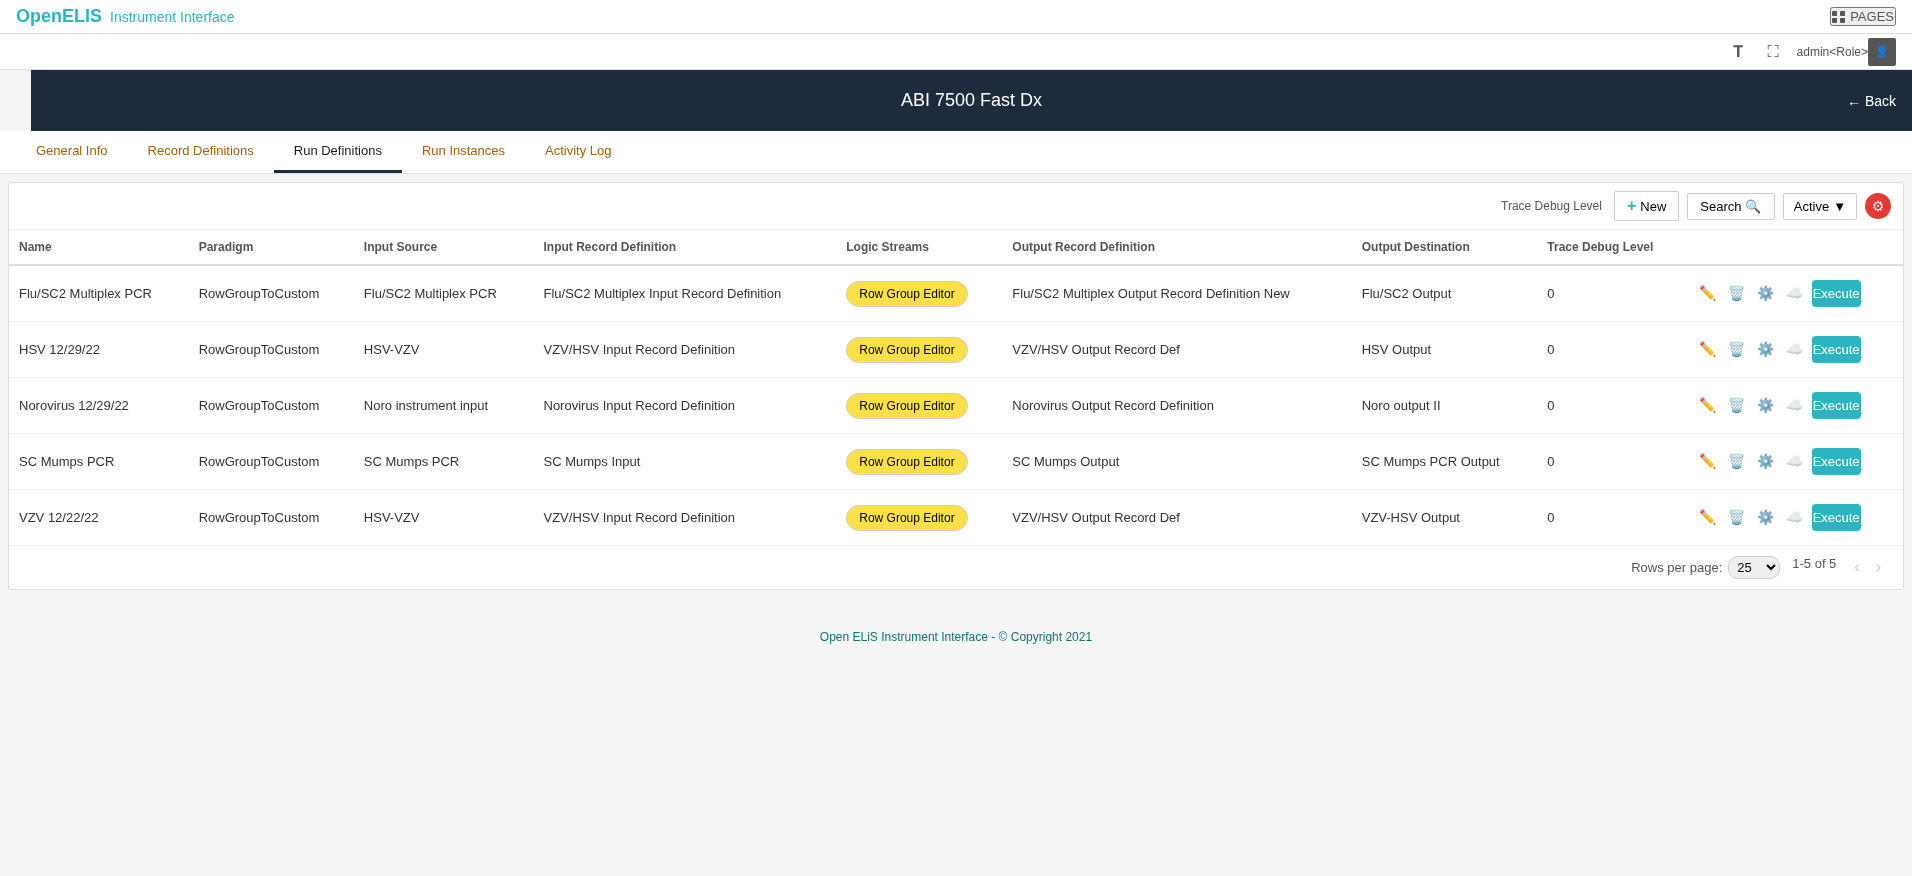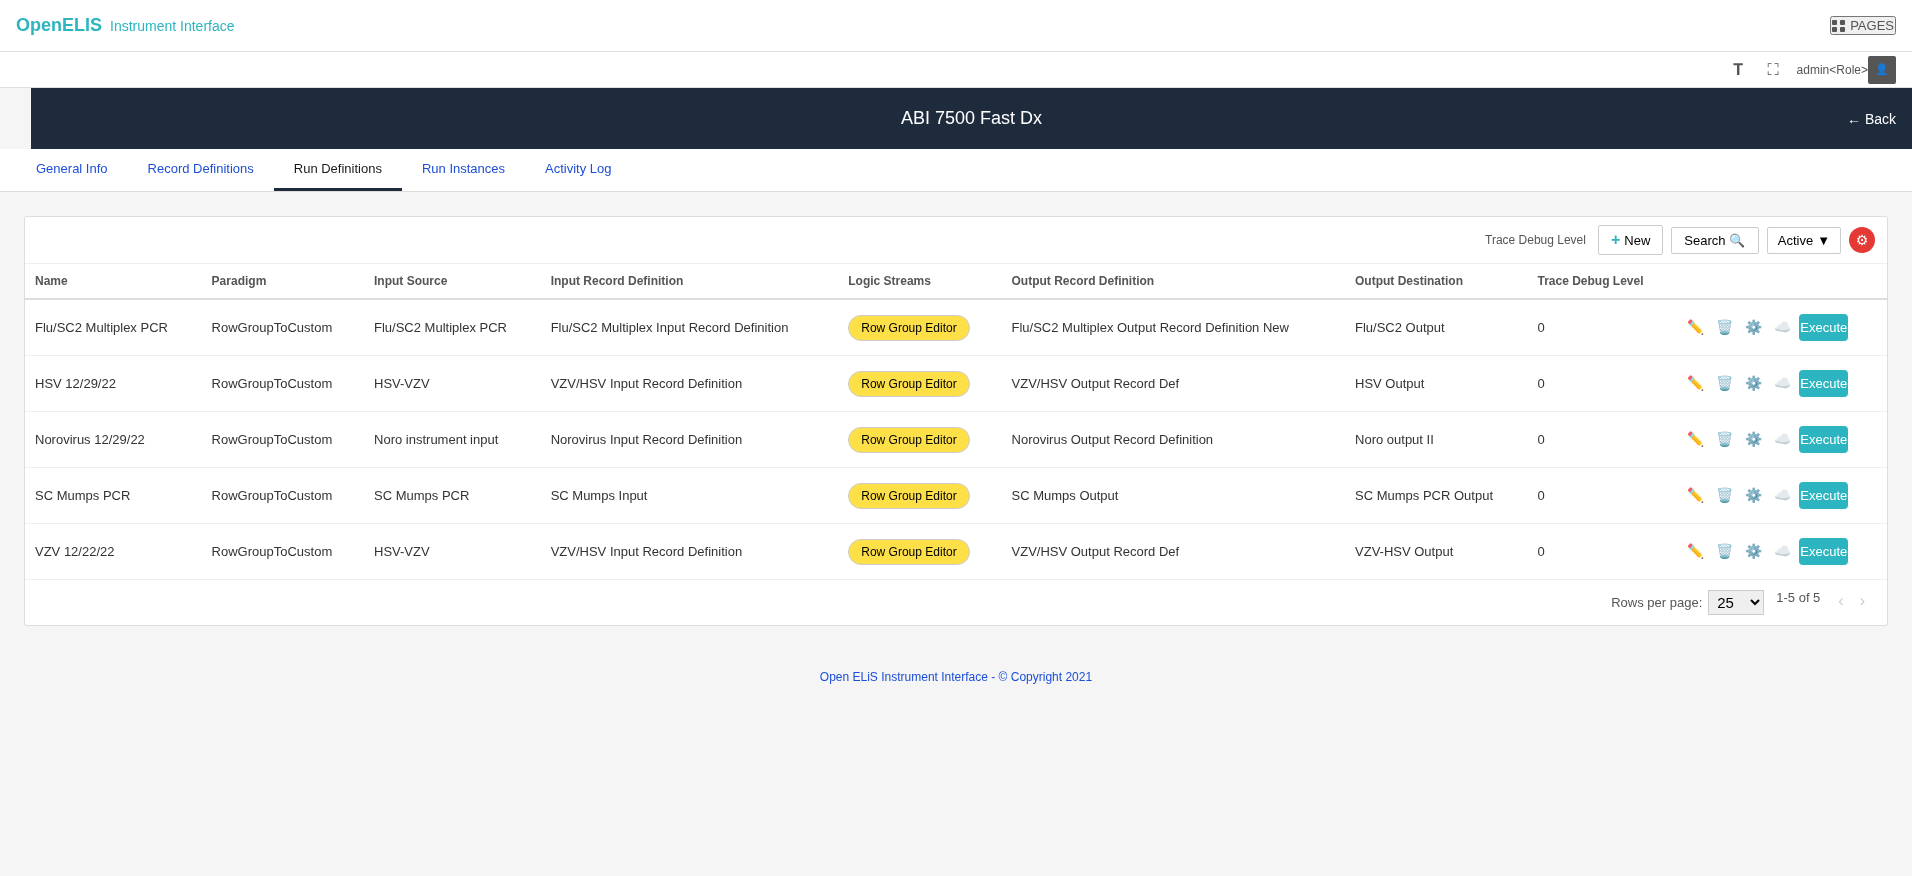--- a/index.html
+++ b/index.html
@@ -1,21 +1,21 @@
 <!DOCTYPE html>
 <html><head>
   <meta charset="utf-8">
   <style>
     * { box-sizing: border-box; margin: 0; padding: 0; }
     body { font-family: Arial, sans-serif; font-size: 13px; background: #f5f5f5; color: #333; }
 
     
     .top-nav {
       display: flex; align-items: center; justify-content: space-between;
-      background: #fff; padding: 8px 16px; border-bottom: 1px solid #e0e0e0; height: 52px;
+      background: #fff; padding: 8px 16px; border-bottom: 1px solid #e0e0e0; height: 34px;
     }
     .top-nav-left { display: flex; align-items: center; gap: 8px; }
     .logo-text { font-size: 18px; font-weight: bold; color: #333; }
     .logo-text span { color: #2cb5c0; }
     .logo-elis { color: #1a8a91; font-weight: bold; }
     .instrument-interface { color: #2cb5c0; font-size: 14px; }
     .top-nav-right { display: flex; align-items: center; gap: 12px; }
     .pages-btn { display: flex; align-items: center; gap: 4px; font-size: 13px; color: #555; cursor: pointer; }
     .user-info { display: flex; align-items: center; font-size: 12px; color: #555; }
     .user-avatar { width: 28px; height: 28px; background: #555; border-radius: 2px; display: flex; align-items: center; justify-content: center; color: #fff; font-size: 11px; }
@@ -36,27 +36,27 @@
       position: absolute; right: 16px; top: 50%; transform: translateY(-50%);
       color: #fff; background: none; border: none; cursor: pointer; font-size: 14px;
       display: flex; align-items: center; gap: 4px;
     }
 
     
     .tabs {
       display: flex; background: #fff; border-bottom: 1px solid #ddd; padding: 0 16px;
     }
     .tab {
-      padding: 12px 20px; cursor: pointer; font-size: 13px; color: #1d4ed8;
+      padding: 12px 20px; cursor: pointer; font-size: 13px; color: #a16207;
       border-bottom: 3px solid transparent; white-space: nowrap;
     }
     .tab.active { color: #1a1a1a; border-bottom: 3px solid #1e2b3c; font-weight: 400; }
 
     
-    .main-content { background: #fff; margin: 24px; padding: 0; border: 1px solid #ddd; border-radius: 2px; }
+    .main-content { background: #fff; margin: 8px; padding: 0; border: 1px solid #ddd; border-radius: 2px; }
 
     
     .table-toolbar {
       display: flex; align-items: center; justify-content: flex-end;
       padding: 8px 12px; border-bottom: 1px solid #eee; gap: 8px;
     }
     .new-btn {
       display: flex; align-items: center; gap: 4px;
       background: #fff; border: 1px solid #ccc; padding: 5px 12px;
       cursor: pointer; font-size: 13px; border-radius: 2px;
@@ -96,24 +96,24 @@
 
     
     .pagination {
       display: flex; align-items: flex-start; justify-content: flex-end;
       padding: 10px 16px; gap: 12px; font-size: 13px; color: #555;
     }
     .pagination-nav { display: flex; gap: 4px; }
     .pag-btn { background: none; border: none; cursor: pointer; font-size: 16px; color: #555; padding: 2px 6px; }
     .pag-btn:disabled { color: #ccc; cursor: default; }
     .rows-per-page { display: flex; align-items: center; gap: 6px; }
-    .rows-select { border: 1px solid #ccc; padding: 2px 4px; font-size: 15px; border-radius: 0; }
-
-    
-    .footer { text-align: center; padding: 20px; font-size: 12px; color: #1d4ed8; margin-top: 20px; }
+    .rows-select { border: 1px solid #ccc; padding: 2px 4px; font-size: 13px; border-radius: 10px; }
+
+    
+    .footer { text-align: center; padding: 20px; font-size: 12px; color: #0f766e; margin-top: 20px; }
 
     
     .grid-icon { display: grid; grid-template-columns: 1fr 1fr; gap: 2px; width: 14px; }
     .grid-dot { width: 5px; height: 5px; background: #555; border-radius: 1px; }
   </style>
 </head>
 <body>
 
 <div class="top-nav">
   <div class="top-nav-left">

